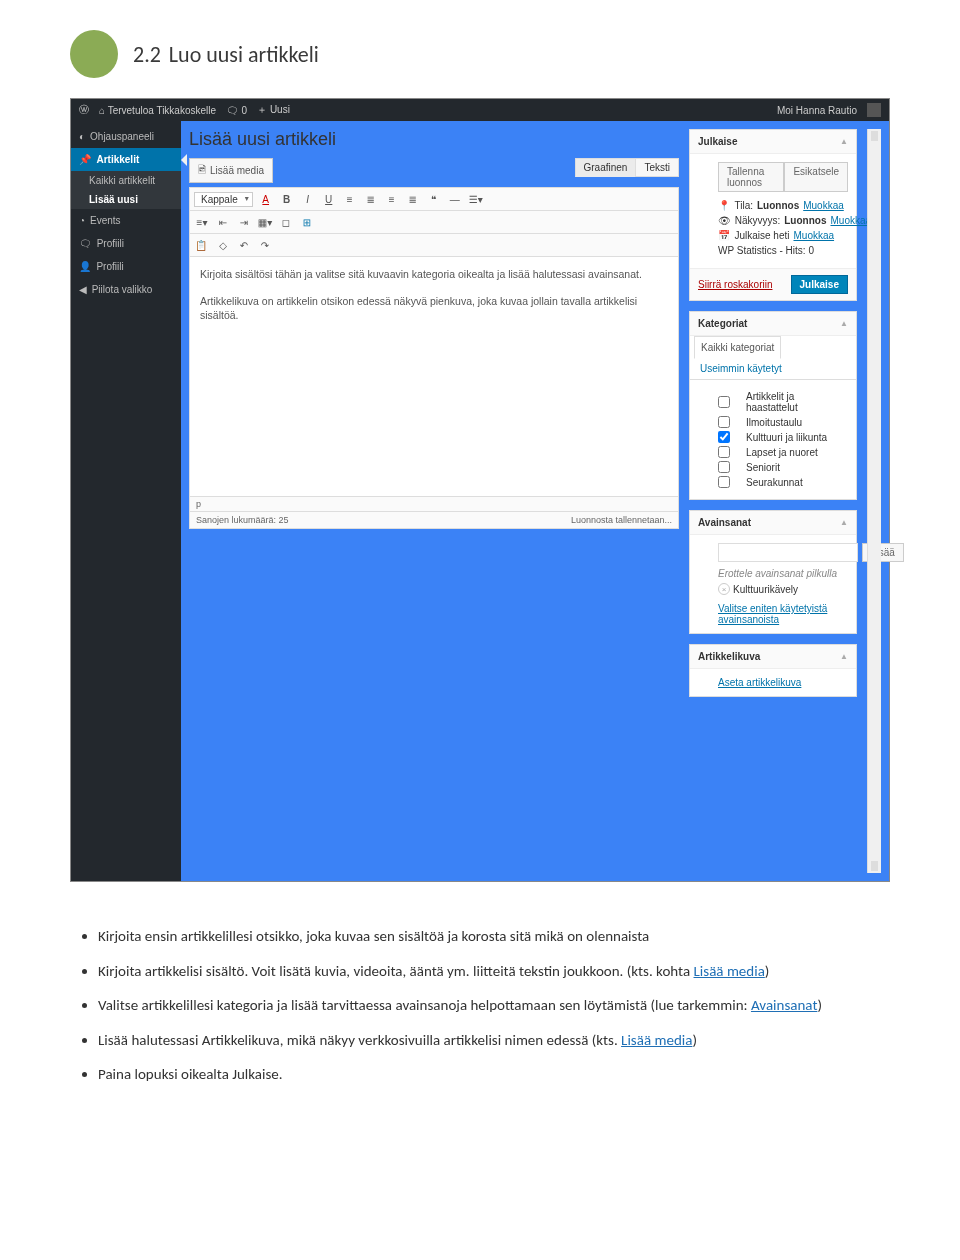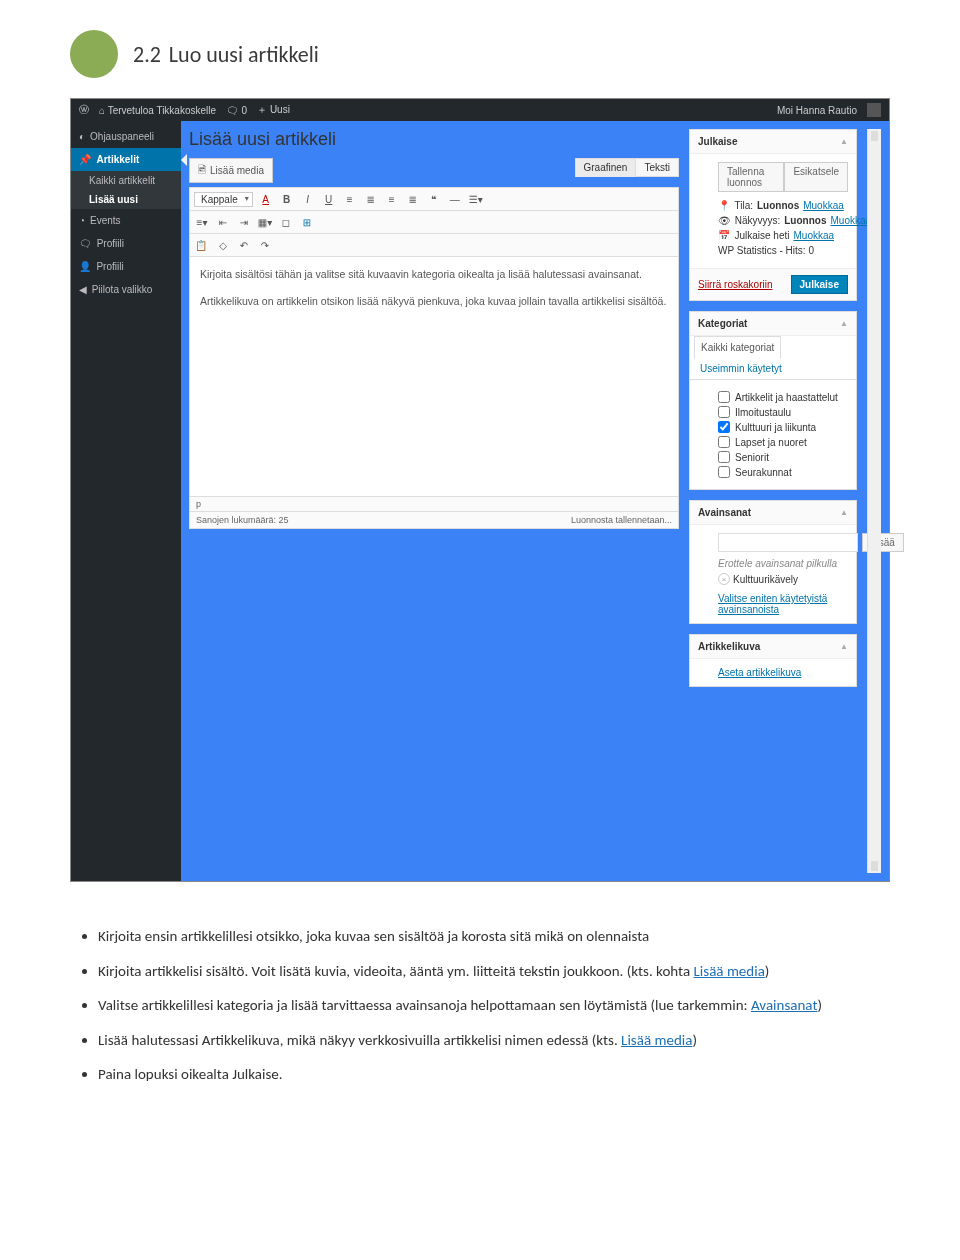--- a/index.html
+++ b/index.html
@@ -75,21 +75,21 @@
   .btn { border:1px solid #ccc; background:#f7f7f7; padding:3px 8px; font-size:10px; color:#666; display:inline-block; }
   .btn.primary { background:#0085ba; border-color:#006799; color:#fff; font-weight:bold; }
   .link { color:#0073aa; text-decoration:underline; }
   .redlink { color:#a00; text-decoration:underline; }
   .pubrow { margin:4px 0; display:flex; align-items:center; gap:4px; font-size:10px; }
   .pubfoot { background:#fafafa; border-top:1px solid #eee; padding:6px 8px; display:flex; justify-content:space-between; align-items:center; }
   .cattabs { border-bottom:1px solid #ddd; padding:0 4px; }
   .cattabs span { display:inline-block; padding:5px 6px; font-size:10px; color:#555; }
   .cattabs span.active { border:1px solid #ddd; border-bottom-color:#fff; background:#fff; margin-bottom:-1px; }
   .cattabs span.link { color:#0073aa; text-decoration:none; }
-  .chklist label { display:flex; align-items:center; gap:5px; margin:3px 0; font-size:10px; color:#333; }
+  .chklist label { display:flex; align-items:center; gap:16px; margin:3px 0; font-size:10px; color:#333; }
   .chklist input { width:12px; height:12px; }
   .taginput { display:flex; gap:4px; }
   .taginput input { flex:1; border:1px solid #ddd; padding:3px; font-size:10px; }
   .hint { font-style:italic; color:#888; font-size:10px; margin-top:6px; }
   .tag-chip { display:inline-flex; align-items:center; gap:3px; font-size:10px; margin-top:4px; }
   .tag-x { color:#aaa; border:1px solid #ccc; border-radius:50%; width:12px; height:12px; display:inline-flex; align-items:center; justify-content:center; font-size:8px; }
 
   .scrollbar { width:14px; background:#f0f0f0; border-left:1px solid #ddd; position:relative; }
   .scrollbar::before, .scrollbar::after { content:''; position:absolute; left:3px; right:3px; height:10px; background:#ddd; }
   .scrollbar::before { top:2px; } .scrollbar::after { bottom:2px; }
@@ -190,21 +190,21 @@
         </div>
         <div class="toolbar" style="border-top:none;">
           <span class="tbtn">📋</span>
           <span class="tbtn">◇</span>
           <span class="tbtn">↶</span>
           <span class="tbtn">↷</span>
         </div>
 
         <div class="edbody">
           <p>Kirjoita sisältösi tähän ja valitse sitä kuvaavin kategoria oikealta ja lisää halutessasi avainsanat.</p>
-          <p>Artikkelikuva on artikkelin otsikon lisää näkyvä pienkuva, joka kuvaa jollain tavalla artikkelisi sisältöä.</p>
+          <p>Artikkelikuva on artikkelin otsikon edessä näkyvä pienkuva, joka kuvaa jollain tavalla artikkelisi sisältöä.</p>
         </div>
         <div class="edfoot">p</div>
         <div class="statusbar">
           <span>Sanojen lukumäärä: 25</span>
           <span>Luonnosta tallennetaan...</span>
         </div>
       </div>
 
       <div class="wpright">
 

